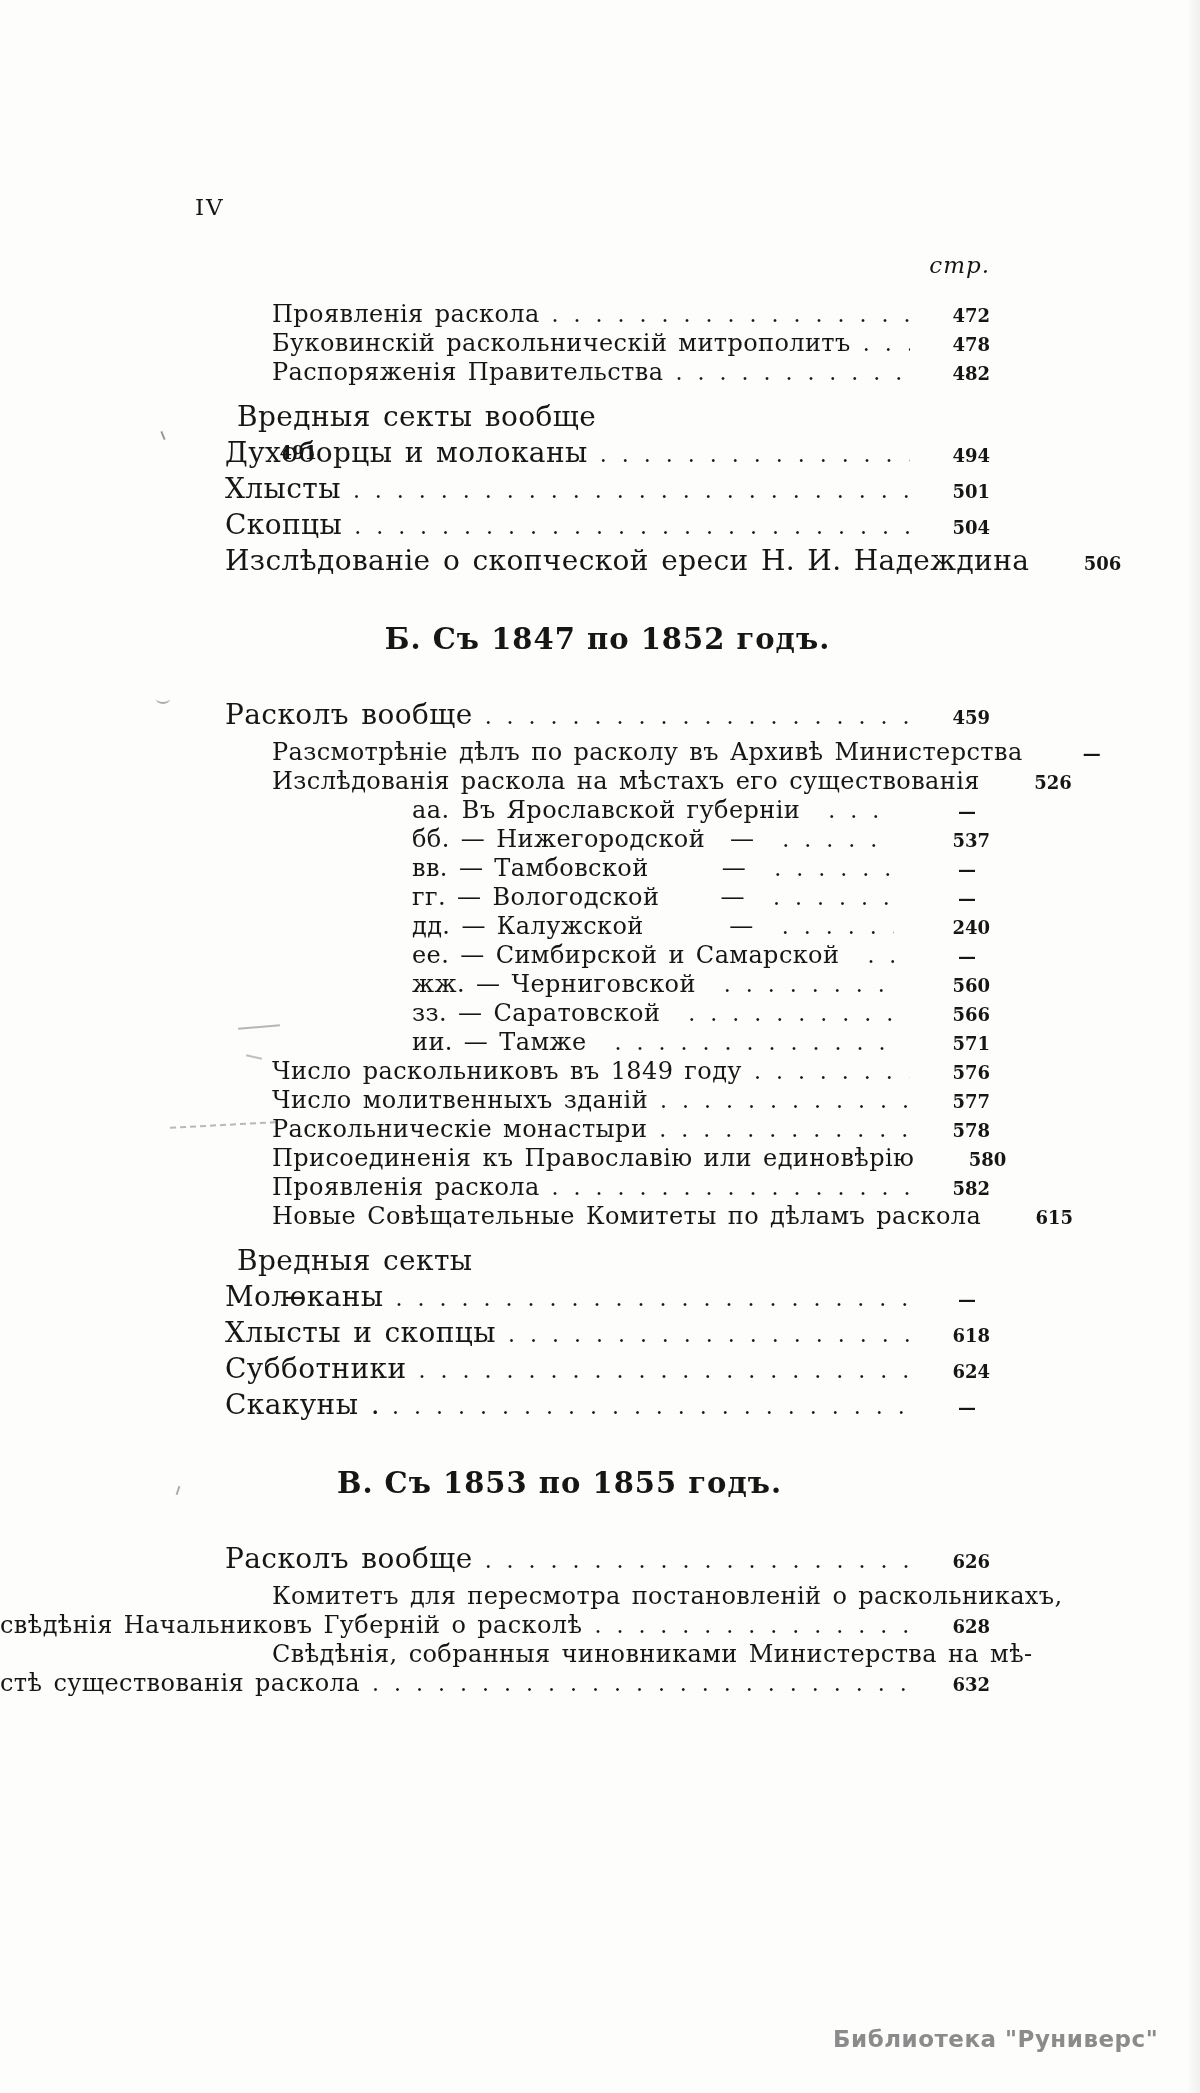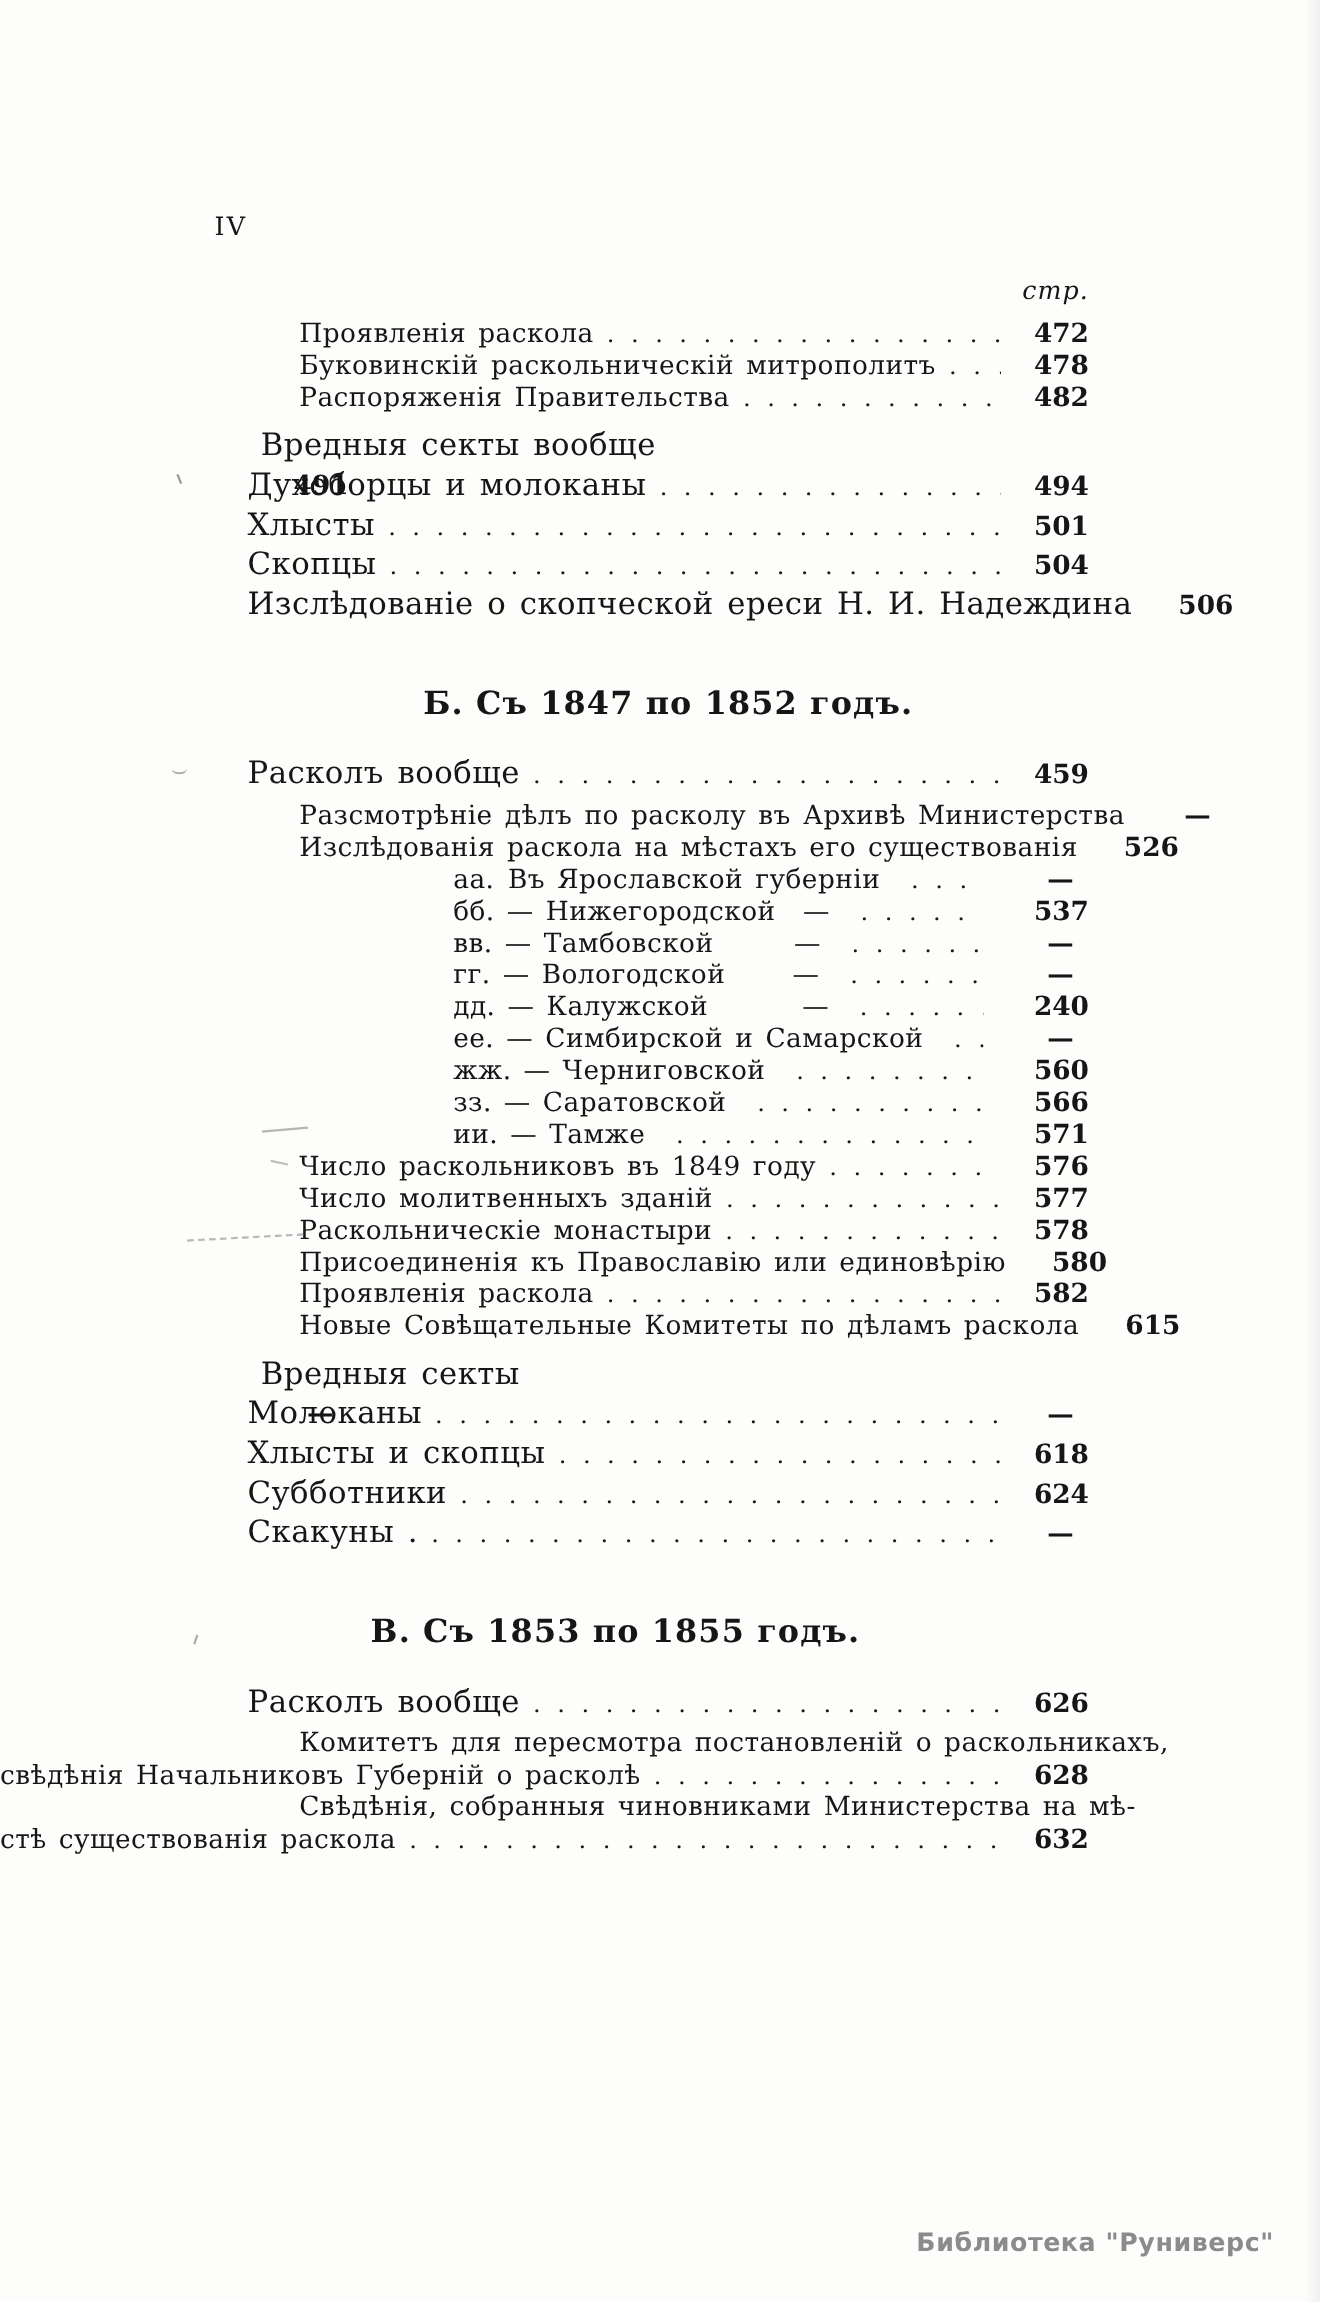--- a/index.html
+++ b/index.html
@@ -29,39 +29,39 @@
     margin-left:225px;width:765px;text-align:center;
     font-weight:bold;font-size:29px;height:40px;line-height:40px;
     margin-top:52px;letter-spacing:1px;white-space:pre;
   }
   .section-heading.h2{transform:translateX(-48px);}
   .section-heading + .row{margin-top:26px;}
   .row{
     display:flex;align-items:baseline;box-sizing:border-box;width:990px;
     white-space:pre;
   }
-  .row .label{white-space:pre;letter-spacing:0.4px;word-spacing:3px;}
+  .row .label{white-space:pre;letter-spacing:0.4px;word-spacing:3px;margin-top:12px;}
   .row.i0{font-size:28px;height:36px;line-height:36px;padding-left:225px;}
   .row.i1{font-size:24px;height:29px;line-height:29px;padding-left:272px;}
   .row.i2{font-size:24px;height:29px;line-height:29px;padding-left:412px;gap:16px;}
   .row.i3{font-size:24px;height:29px;line-height:29px;}
   .row.i1 + .row.i0{margin-top:12px;flex-direction:column;}
   .row.i0 + .row.i1{margin-top:5px;}
   .leader{
     flex:1 1 auto;overflow:hidden;white-space:nowrap;margin-left:12px;
     font-size:22px;
   }
   .leader::after{
     content:"........................................";
     letter-spacing:15px;
   }
   .row.nodots .leader::after{content:"";}
   .page{
     flex:0 0 80px;width:80px;text-align:right;
-    font-weight:bold;font-size:24px;
+    font-weight:bold;font-size:18px;
   }
   .page.dash{font-weight:bold;padding-right:14px;box-sizing:border-box;}
   .watermark{
     position:absolute;left:833px;top:2026px;
     font-family:"DejaVu Sans", sans-serif;font-weight:bold;
     font-size:23px;color:#8b8b8b;letter-spacing:0.5px;
   }
   
   .pm{position:absolute;pointer-events:none;}
   .pm1{left:156px;top:694px;width:14px;height:8px;border-bottom:2px solid rgba(90,90,90,.5);border-radius:0 0 50% 50%;}

